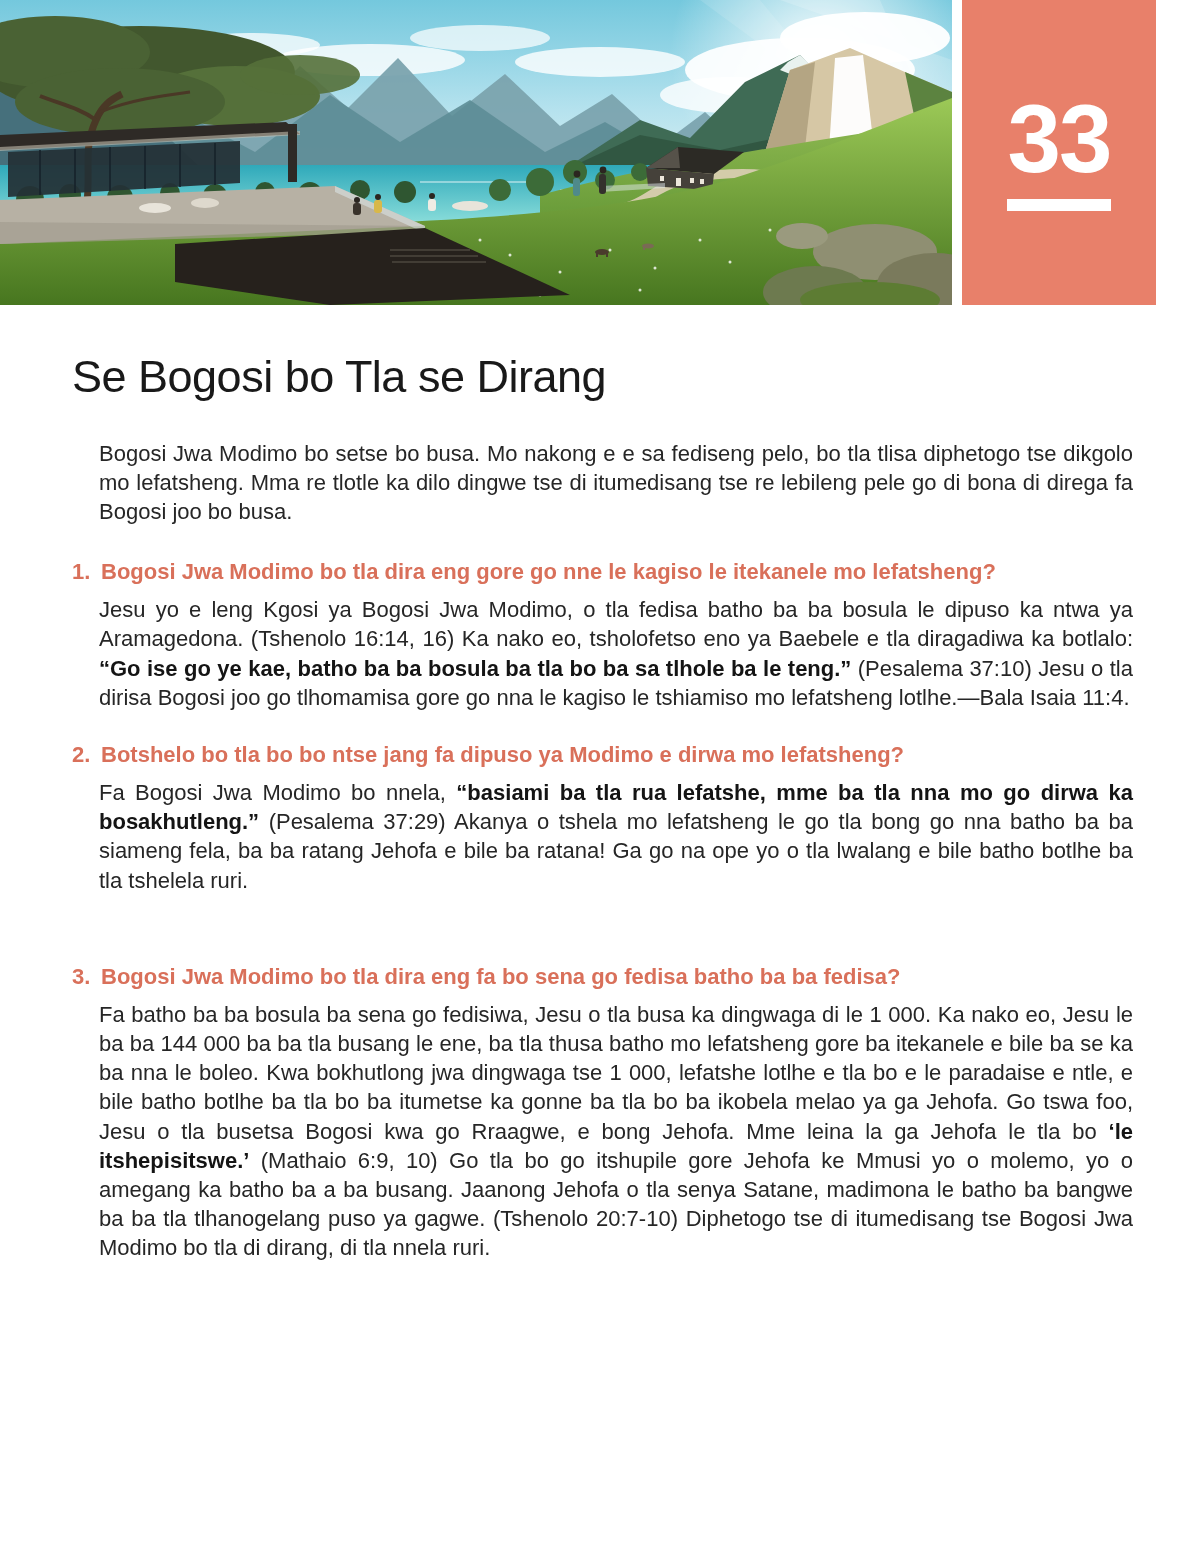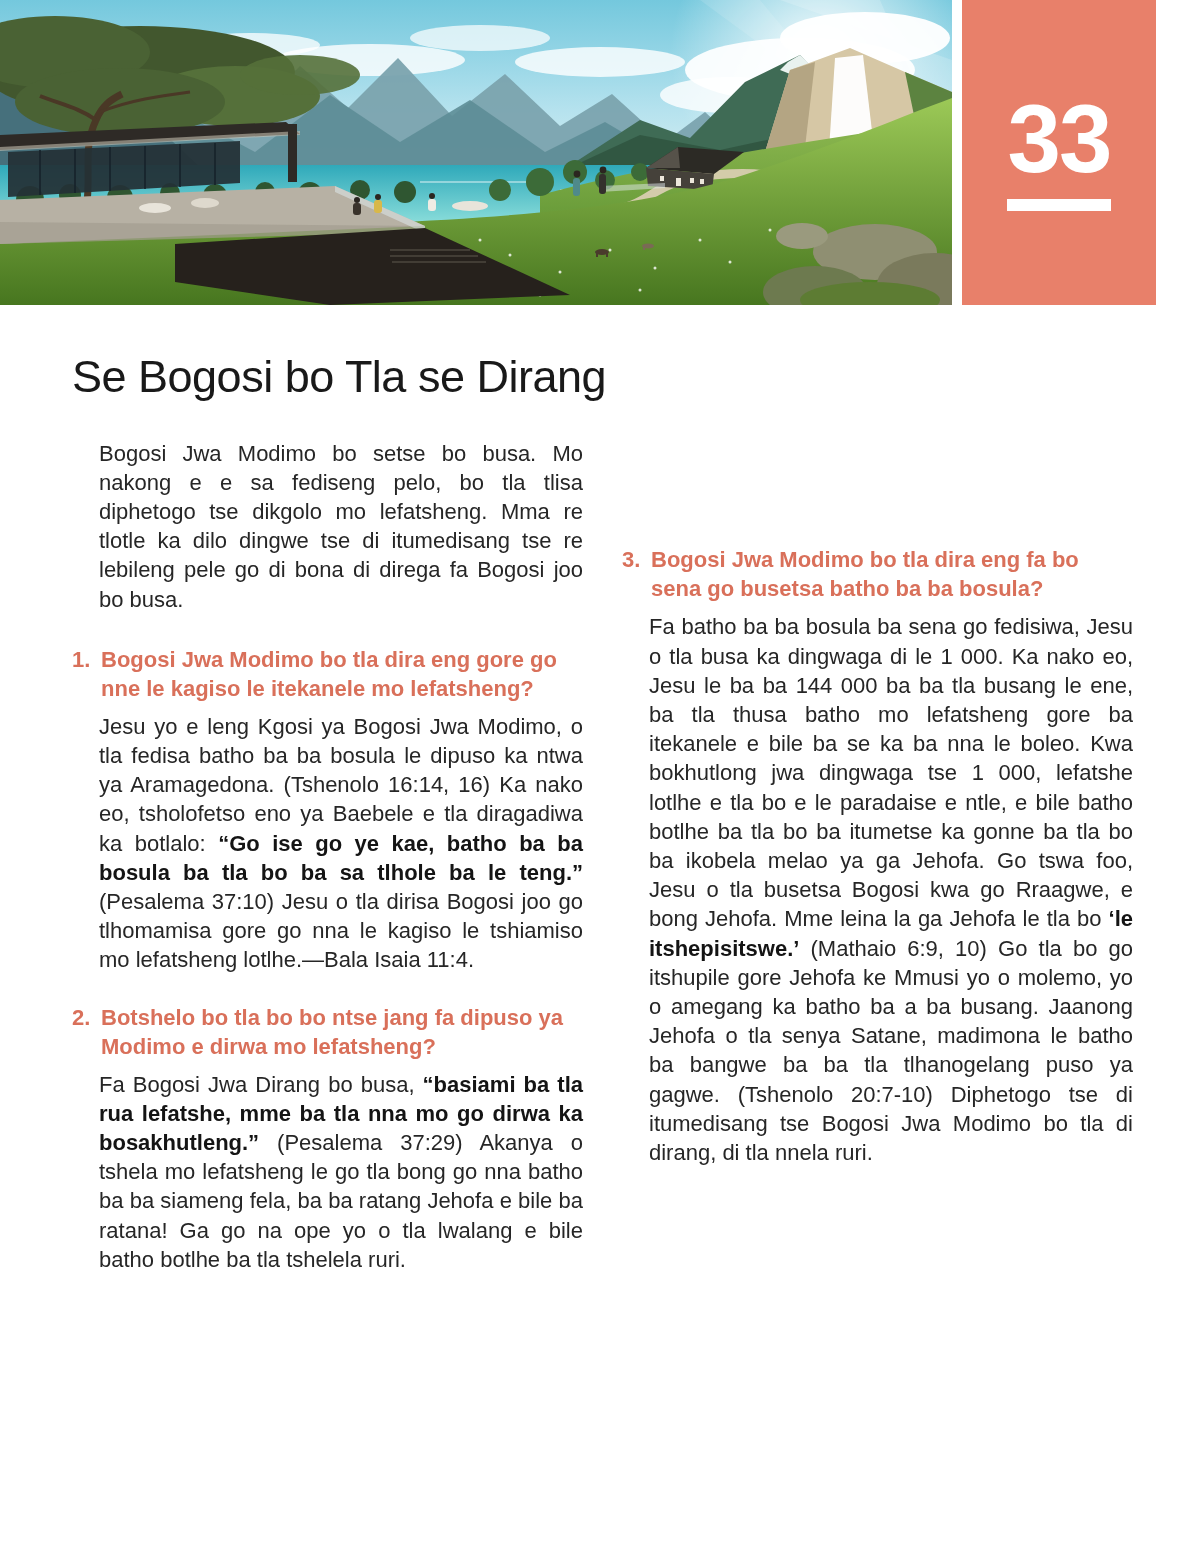--- a/index.html
+++ b/index.html
@@ -57,21 +57,22 @@
     margin-bottom: 37px;
     font-size: 45px;
     line-height: 1.1;
     font-weight: 400;
     color: #191919;
     letter-spacing: -0.5px;
   }
   .columns {
     display: flex;
     gap: 39px;
-    align-items: center;
+    align-items: flex-end;
+    flex-direction: column;
   }
   .col { flex: 1 1 0; min-width: 0; }
 
   p.body-text, .answer {
     font-size: 22px;
     line-height: 29.2px;
     text-align: justify;
     color: #262626;
   }
   .intro {
@@ -319,29 +320,29 @@
             <h2 class="q-text">Bogosi Jwa Modimo bo tla dira eng gore go nne le kagiso le itekanele mo lefatsheng?</h2>
           </div>
           <p class="answer"><span>Jesu yo e leng Kgosi ya Bogosi Jwa Modimo, o tla fedisa batho ba ba bosula le dipuso ka ntwa ya Aramagedona. (Tshenolo 16:14, 16) Ka nako eo, tsholofetso eno ya Baebele e tla diragadiwa ka botlalo: </span><b>“Go ise go ye kae, batho ba ba bosula ba tla bo ba sa tlhole ba le teng.”</b><span> (Pesalema 37:10) Jesu o tla dirisa Bogosi joo go tlhomamisa gore go nna le kagiso le tshiamiso mo lefatsheng lotlhe.—Bala Isaia 11:4.</span></p>
         </section>
 
         <section class="section">
           <div class="q-row">
             <span class="q-num">2.</span>
             <h2 class="q-text">Botshelo bo tla bo bo ntse jang fa dipuso ya Modimo e dirwa mo lefatsheng?</h2>
           </div>
-          <p class="answer"><span>Fa Bogosi Jwa Dirang bo busa, </span><b>“basiami ba tla rua lefatshe, mme ba tla nna mo go dirwa ka bosakhutleng.”</b><span> (Pesalema 37:29) Akanya o tshela mo lefatsheng le go tla bong go nna batho ba ba siameng fela, ba ba ratang Jehofa e bile ba ratana! Ga go na ope yo o tla lwalang e bile batho botlhe ba tla tshelela ruri.</span></p>
+          <p class="answer"><span>Fa Bogosi Jwa Modimo bo nnela, </span><b>“basiami ba tla rua lefatshe, mme ba tla nna mo go dirwa ka bosakhutleng.”</b><span> (Pesalema 37:29) Akanya o tshela mo lefatsheng le go tla bong go nna batho ba ba siameng fela, ba ba ratang Jehofa e bile ba ratana! Ga go na ope yo o tla lwalang e bile batho botlhe ba tla tshelela ruri.</span></p>
         </section>
       </div>
 
       <div class="col">
         <section class="section">
           <div class="q-row">
             <span class="q-num">3.</span>
-            <h2 class="q-text">Bogosi Jwa Modimo bo tla dira eng fa bo sena go busetsa batho ba ba bosula?</h2>
+            <h2 class="q-text">Bogosi Jwa Modimo bo tla dira eng fa bo sena go fedisa batho ba ba fedisa?</h2>
           </div>
           <p class="answer"><span>Fa batho ba ba bosula ba sena go fedisiwa, Jesu o tla busa ka dingwaga di le 1 000. Ka nako eo, Jesu le ba ba 144 000 ba ba tla busang le ene, ba tla thusa batho mo lefatsheng gore ba itekanele e bile ba se ka ba nna le boleo. Kwa bokhutlong jwa dingwaga tse 1 000, lefatshe lotlhe e tla bo e le paradaise e ntle, e bile batho botlhe ba tla bo ba itumetse ka gonne ba tla bo ba ikobela melao ya ga Jehofa. Go tswa foo, Jesu o tla busetsa Bogosi kwa go Rraagwe, e bong Jehofa. Mme leina la ga Jehofa le tla bo </span><b>‘le itshepisitswe.’</b><span> (Mathaio 6:9, 10) Go tla bo go itshupile gore Jehofa ke Mmusi yo o molemo, yo o amegang ka batho ba a ba busang. Jaanong Jehofa o tla senya Satane, madimona le batho ba bangwe ba ba tla tlhanogelang puso ya gagwe. (Tshenolo 20:7-10) Diphetogo tse di itumedisang tse Bogosi Jwa Modimo bo tla di dirang, di tla nnela ruri.</span></p>
         </section>
       </div>
 
     </div>
   </main>
 </div>
 
 </body></html>

